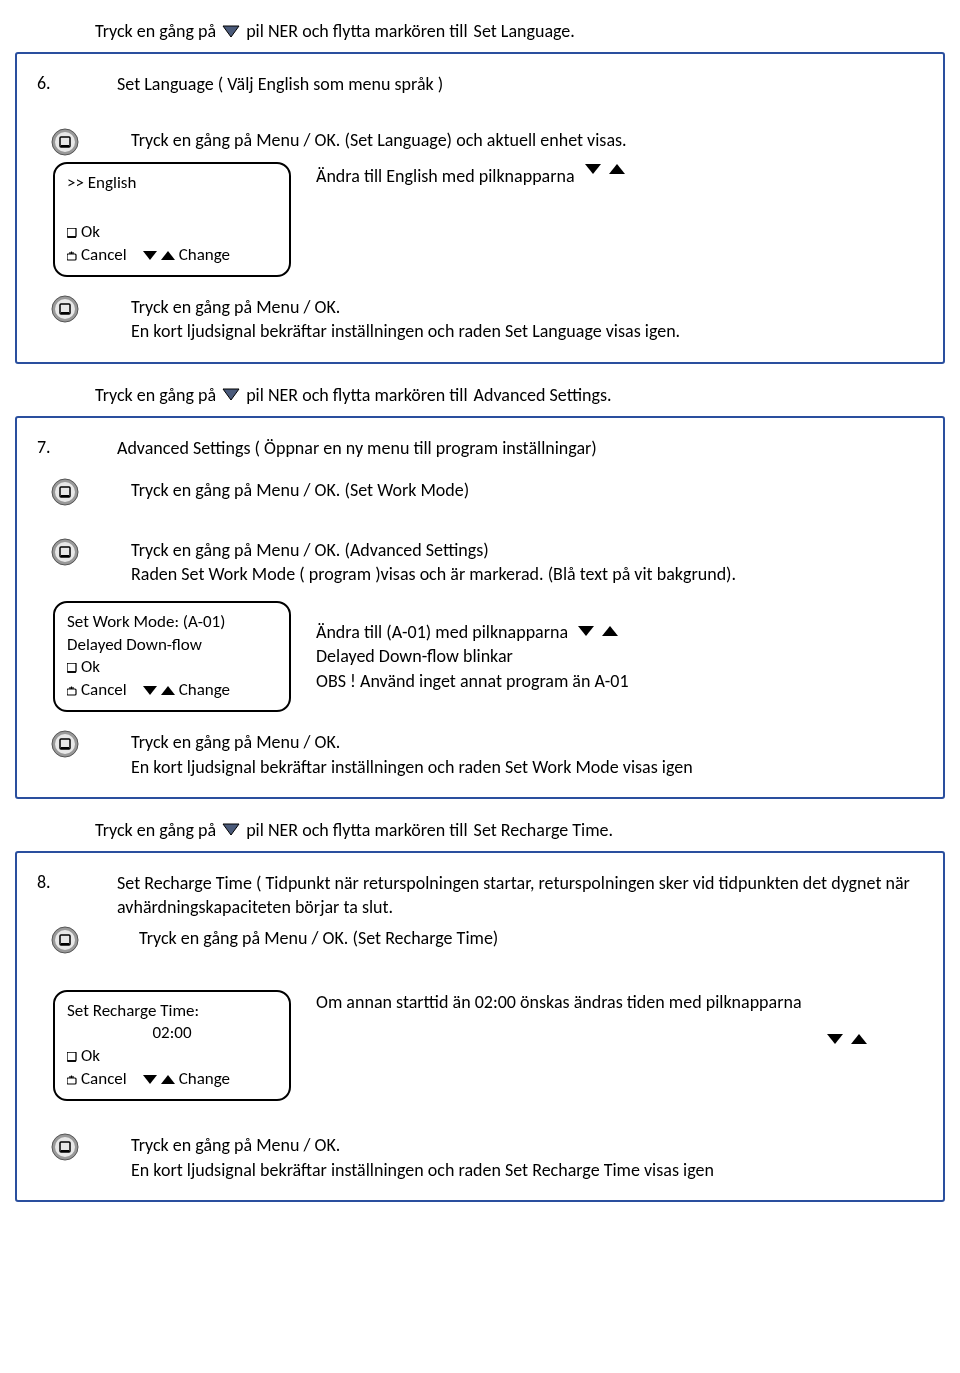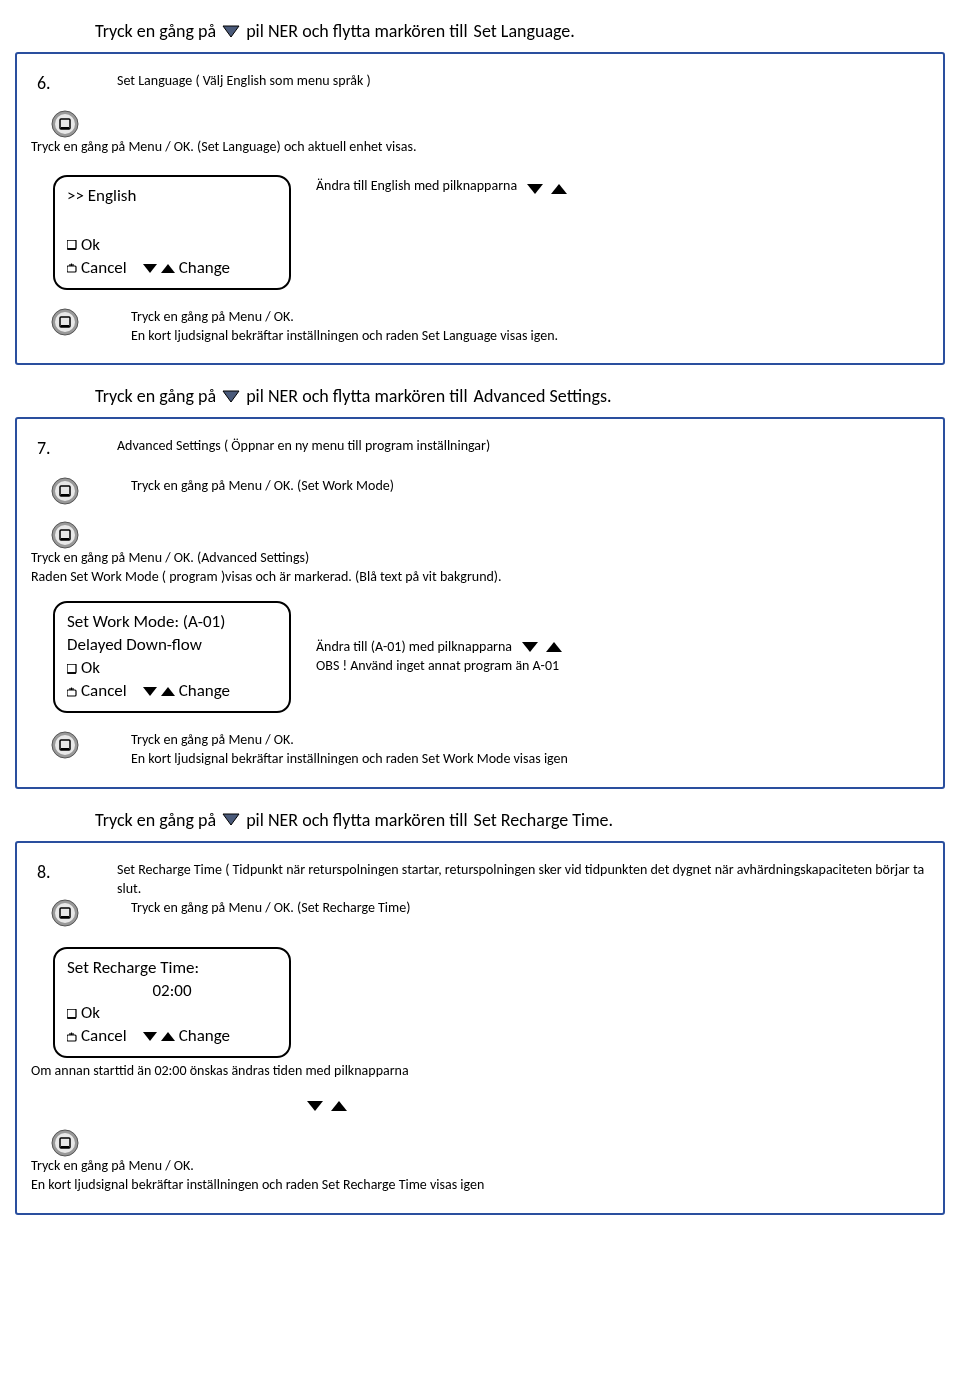--- a/index.html
+++ b/index.html
@@ -7,21 +7,21 @@
     font-size: 18px;
     color: #000;
     background: #fff;
     margin: 0;
     padding: 20px 15px 40px 15px;
     width: 930px;
   }
   .row { display:flex; align-items:flex-start; }
   .num-col { width:80px; flex-shrink:0; font-size:18px; }
   .icon-col { width:80px; flex-shrink:0; display:flex; justify-content:flex-start; padding-left:20px; }
-  .content-col { flex:1; font-size:14px; line-height:1.35; }
+  .content-col { flex:1; font-size:18px; line-height:1.35; }
   .bold { font-weight:normal; }
   .box {
     border:2px solid #2a4f9e;
     border-radius:3px;
     padding:18px 14px 18px 14px;
     margin:10px 0 20px 0;
   }
   .screen {
     border:2px solid #000;
     border-radius:14px;
@@ -29,25 +29,25 @@
     width:210px;
     flex-shrink:0;
     font-size:17px;
     line-height:1.35;
     margin-left:22px;
     margin-right:25px;
     margin-top:4px;
   }
   .screen-row { display:flex; align-items:flex-start; }
   .interline { margin: 18px 0 8px 80px; display:flex; align-items:center; gap:6px; font-size:18px; }
-  .mt6{}
+  .mt6{margin-top:6px;gap:8px;}
   .mt10{margin-top:10px;align-items:center;}
-  .mt14{margin-top:14px;}
+  .mt14{margin-top:2px;}
   .mt18{margin-top:18px;}
-  .mt24{margin-top:16px;flex-direction:column;}
+  .mt24{margin-top:32px;}
   .center{text-align:center;}
 </style>
 </head>
 <body>
 
 <svg width="0" height="0" style="position:absolute">
   <defs>
     <g id="menu-btn">
       <circle cx="14" cy="14" r="13" fill="#999" stroke="#555" stroke-width="1"></circle>
       <circle cx="14" cy="14" r="10" fill="#e8e8e8"></circle>
@@ -121,21 +121,21 @@
         <span style="width:8px;"></span>
         <svg width="14" height="9">
             <polygon points="0,0 14,0 7,9" fill="#000"></polygon>
           </svg>
           <svg width="14" height="9">
             <polygon points="7,0 14,9 0,9" fill="#000"></polygon>
           </svg>
         <span>Change</span>
       </div>
     </div>
-    <div class="content-col" style="padding-top:6px; display:flex; align-items:flex-end; gap:10px;">
+    <div class="content-col" style="padding-top:6px; display:flex; align-items:flex-start; gap:10px;">
       <span>
         <span>Ändra till </span><span class="bold">English</span><span> med pilknapparna</span>
       </span>
       <span style="display:inline-flex;gap:6px;">
         <svg width="18" height="12">
             <use href="#tri-down-solid"></use>
           </svg>
         <svg width="18" height="12">
             <use href="#tri-up-solid"></use>
           </svg>
@@ -224,20 +224,21 @@
         <span><span>Ändra till </span><span class="bold">(A-01)</span><span> med pilknapparna</span></span>
         <span style="display:inline-flex;gap:6px;">
           <svg width="18" height="12">
               <use href="#tri-down-solid"></use>
             </svg>
           <svg width="18" height="12">
               <use href="#tri-up-solid"></use>
             </svg>
         </span>
       </div>
+      <div>Delayed Down-flow blinkar</div>
       <div class="bold">OBS ! Använd inget annat program än A-01</div>
     </div>
   </div>
 
   <div class="row mt18">
     <div class="icon-col">
         <svg width="28" height="28">
           <use href="#menu-btn"></use>
         </svg>
       </div>

